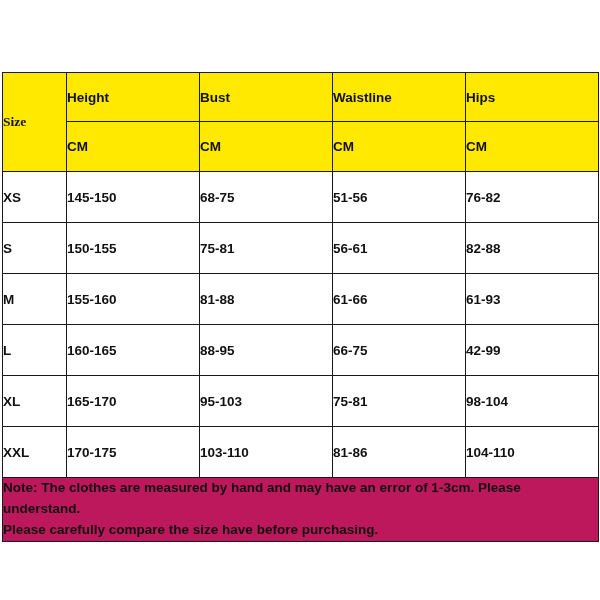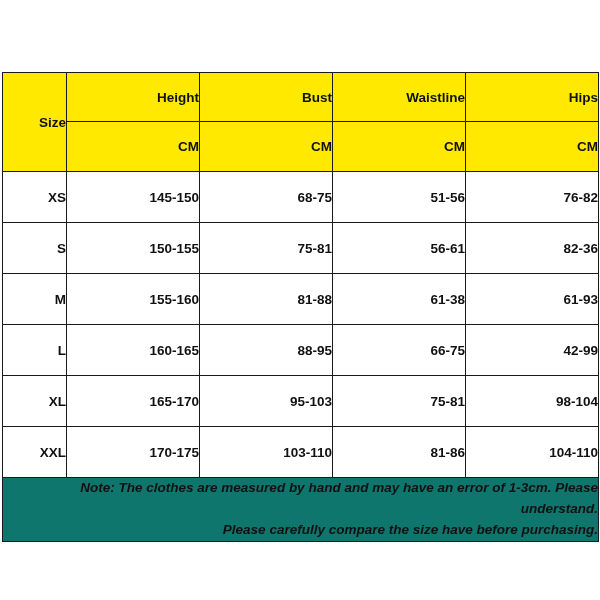--- a/index.html
+++ b/index.html
@@ -23,21 +23,21 @@
     top: 72px;
     width: 596px;
   }
   table.size-chart {
     width: 596px;
     border-collapse: collapse;
     table-layout: fixed;
   }
   table.size-chart td, table.size-chart th {
     border: 1px solid #1a1a1a;
-    text-align: right;
+    text-align: left;
     vertical-align: middle;
     font-weight: bold;
     font-size: 13.5px;
     color: #111111;
     padding: 0;
   }
   
   col.c0 { width: 64px; }
   col.c1 { width: 133px; }
   col.c2 { width: 133px; }
@@ -45,20 +45,21 @@
   col.c4 { width: 133px; }
 
   
   .yellow {
     background: #ffe900;
   }
   .hdr-label {
     color: #e8141c;
     font-size: 17px;
     font-weight: bold;
+    font-family: Liberation Serif, serif;
   }
   .hdr-top {
     height: 48px;
     color: #111111;
     font-size: 14px;
   }
   .hdr-unit {
     height: 49px;
     color: #111111;
     font-size: 14px;
@@ -69,28 +70,27 @@
     font-weight: bold;
     height: 50px;
   }
   td.val-cell {
     height: 50px;
     font-size: 13.5px;
     margin-top: 43px;
   }
   .note-cell {
     border: 1px solid #1a1a1a;
-    background: #0f766e;
+    background: #be185d;
     color: #e8141c;
     font-size: 11.5px;
     font-weight: bold;
     line-height: 1.55;
     padding: 5px 4px 6px 4px;
     text-align: center;
-    font-style: italic;
   }
   .note-line { display: block; }
 </style>
 </head>
 <body>
 
 <div id="page">
   <div class="chart-wrap">
     <table class="size-chart">
       <colgroup>
@@ -120,27 +120,27 @@
           <td class="val-cell">145-150</td>
           <td class="val-cell">68-75</td>
           <td class="val-cell">51-56</td>
           <td class="val-cell">76-82</td>
         </tr>
         <tr>
           <td class="size-cell">S</td>
           <td class="val-cell">150-155</td>
           <td class="val-cell">75-81</td>
           <td class="val-cell">56-61</td>
-          <td class="val-cell">82-36</td>
+          <td class="val-cell">82-88</td>
         </tr>
         <tr>
           <td class="size-cell">M</td>
           <td class="val-cell">155-160</td>
           <td class="val-cell">81-88</td>
-          <td class="val-cell">61-38</td>
+          <td class="val-cell">61-66</td>
           <td class="val-cell">61-93</td>
         </tr>
         <tr>
           <td class="size-cell">L</td>
           <td class="val-cell">160-165</td>
           <td class="val-cell">88-95</td>
           <td class="val-cell">66-75</td>
           <td class="val-cell">42-99</td>
         </tr>
         <tr>

